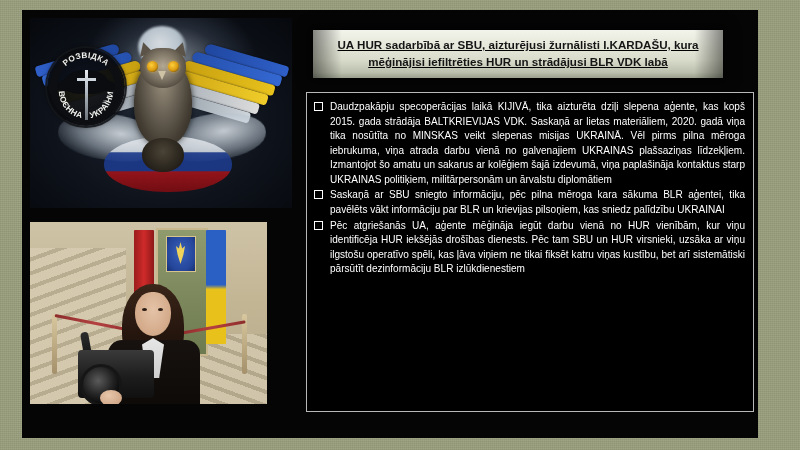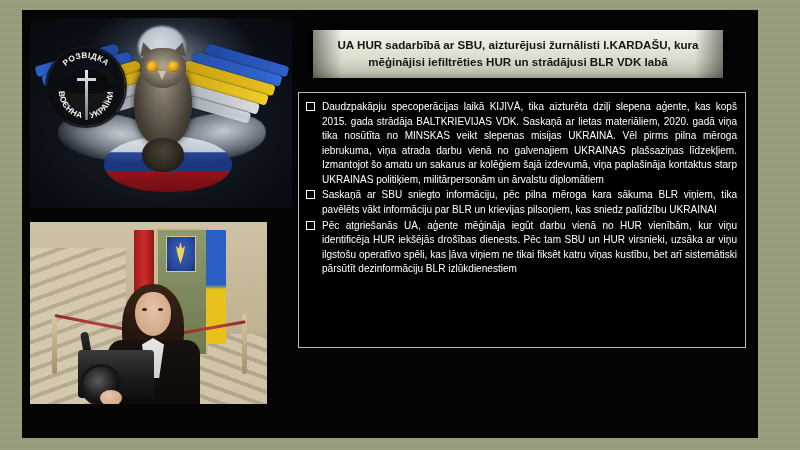--- a/index.html
+++ b/index.html
@@ -309,37 +309,38 @@
     top: 30px;
     width: 410px;
     height: 48px;
     background:
       linear-gradient(90deg, rgba(0,0,0,.45) 0%, rgba(0,0,0,0) 7%, rgba(0,0,0,0) 93%, rgba(0,0,0,.45) 100%),
       linear-gradient(180deg, #f2f3ea 0%, #e7e9dc 30%, #d9dccb 62%, #bcc0ae 88%, #9ba08e 100%);
     display: flex;
     align-items: center;
     justify-content: center;
     box-shadow: 0 0 10px 5px rgba(0,0,0,.55);
+    text-decoration: underline;
   }
   #title-text {
     text-align: center;
     font-size: 11.6px;
     line-height: 1.45;
     font-weight: bold;
     color: #151515;
     padding: 0 18px;
   }
 
   
   #body-box {
     position: absolute;
-    left: 298px;
+    left: 306px;
     top: 92px;
     width: 448px;
-    height: 256px;
+    height: 320px;
     background: #000;
     border: 1px solid #b8b8b8;
     box-sizing: border-box;
     padding: 7px 8px 23px 6px;
   }
   ul.bullets {
     list-style: none;
     margin: 0;
     padding: 0;
   }
@@ -457,21 +458,21 @@
   </div>
 
   <div id="body-box">
     <ul class="bullets">
       <li>
         <span class="bullet-marker"></span>
         <span>Daudzpakāpju specoperācijas laikā KIJIVĀ, tika aizturēta dziļi slepena aģente, kas kopš 2015. gada strādāja BALTKRIEVIJAS VDK. Saskaņā ar lietas materiāliem, 2020. gadā viņa tika nosūtīta no MINSKAS veikt slepenas misijas UKRAINĀ. Vēl pirms pilna mēroga iebrukuma, viņa atrada darbu vienā no galvenajiem UKRAINAS plašsaziņas līdzekļiem. Izmantojot šo amatu un sakarus ar kolēģiem šajā izdevumā, viņa paplašināja kontaktus starp UKRAINAS politiķiem, militārpersonām un ārvalstu diplomātiem</span>
       </li>
       <li>
         <span class="bullet-marker"></span>
-        <span>Saskaņā ar SBU sniegto informāciju, pēc pilna mēroga kara sākuma BLR viņiem, tika pavēlēts vākt informāciju par BLR un krievijas pilsoņiem, kas sniedz palīdzību UKRAINAI</span>
+        <span>Saskaņā ar SBU sniegto informāciju, pēc pilna mēroga kara sākuma BLR aģentei, tika pavēlēts vākt informāciju par BLR un krievijas pilsoņiem, kas sniedz palīdzību UKRAINAI</span>
       </li>
       <li>
         <span class="bullet-marker"></span>
         <span>Pēc atgriešanās UA, aģente mēģināja iegūt darbu vienā no HUR vienībām, kur viņu identificēja HUR iekšējās drošības dienests. Pēc tam SBU un HUR virsnieki, uzsāka ar viņu ilgstošu operatīvo spēli, kas ļāva viņiem ne tikai fiksēt katru viņas kustību, bet arī sistemātiski pārsūtīt dezinformāciju BLR izlūkdienestiem</span>
       </li>
     </ul>
   </div>
 
 </div>
 

